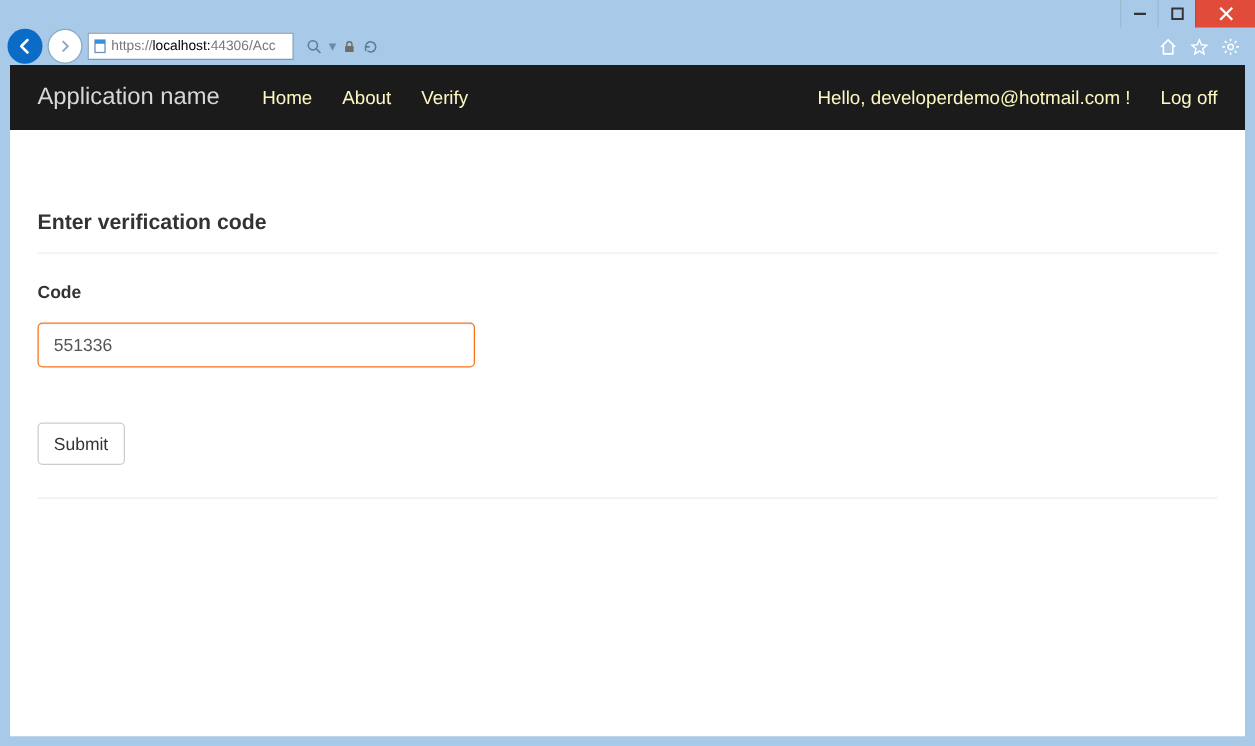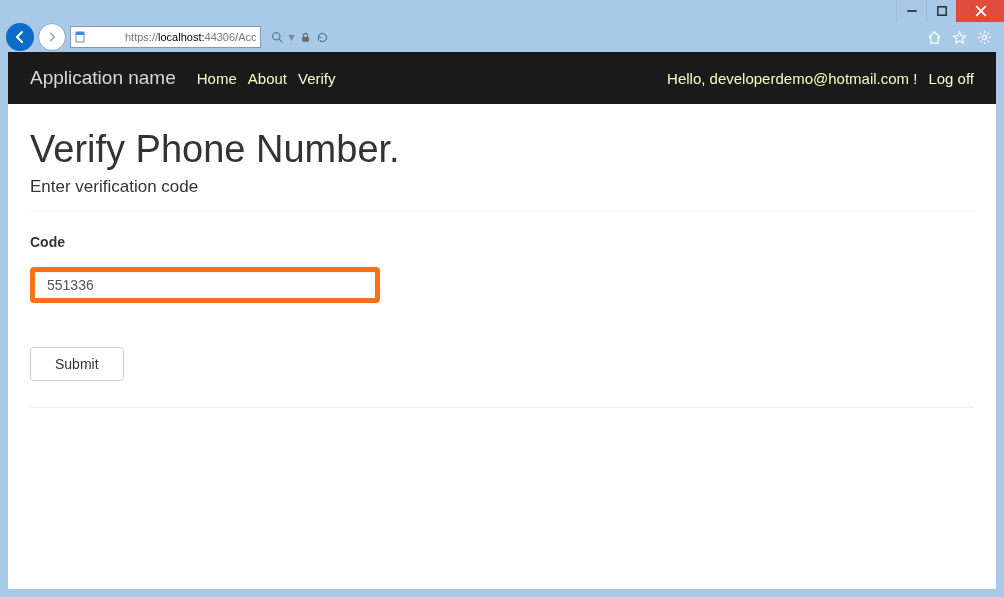--- a/index.html
+++ b/index.html
@@ -58,21 +58,21 @@
     height: 22px;
     background: #fff;
     border: 1px solid #7a9ab5;
     display: flex;
     align-items: center;
     padding: 0 3px;
     font-size: 11px;
     color: #333;
     gap: 3px;
   }
-  .addr .url { flex: 1; overflow: hidden; white-space: nowrap; margin-left: 36px; }
+  .addr .url { flex: 1; overflow: hidden; white-space: nowrap; }
   .addr .host { color: #000; }
   .addr .rest { color: #777; }
   .addricons {
     display: flex; align-items: center; gap: 5px;
     padding: 0 6px;
     height: 22px;
     background: #a8cae8;
   }
   .tab {
     flex: 0 0 190px;
@@ -102,46 +102,46 @@
   }
   
   .navbar {
     background: #1b1b1b;
     height: 52px;
     display: flex;
     align-items: center;
     padding: 0 22px;
     color: #9d9d9d;
     font-size: 15px;
-    gap: 11px;
+    gap: 24px;
   }
   .brand { color: #d7d7d7; font-size: 19px; margin-right: 10px; }
   .navlink { color: #fef9c3; cursor: pointer; }
   .navspacer { flex: 1; }
   .content {
     padding: 24px 22px 10px 22px;
     color: #333;
   }
   h1 { font-size: 38px; font-weight: 400; color: #333; margin-bottom: 6px; }
-  h4 { font-size: 17px; font-weight: 400; color: #333; margin-bottom: 12px; }
+  h4 { font-size: 17px; font-weight: 700; color: #333; margin-bottom: 12px; margin-top: 40px; }
   hr { border: none; border-top: 1px solid #eee; margin: 14px 0 22px 0; }
   .label { font-weight: 700; font-size: 14px; margin-bottom: 17px; color: #333; }
   .textinput {
     width: 350px; height: 36px;
-    border: 5px solid #f97316;
+    border: 1px solid #f97316;
     border-radius: 4px;
     padding: 0 12px;
     font-size: 14px;
     color: #555;
     box-shadow: inset 0 1px 2px rgba(0,0,0,0.06);
   }
   .btn {
     margin-top: 44px;
     display: inline-block;
-    padding: 8px 24px;
+    padding: 8px 12px;
     border: 1px solid #ccc;
     border-radius: 4px;
     background: #fff;
     font-size: 14px;
     color: #333;
     cursor: pointer;
   }
   .footerhr { border: none; border-top: 1px solid #eee; margin: 26px 0 14px 0; }
   .footer { font-size: 14px; color: #333; }
   .smallicon { width:12px; height:12px; }
@@ -229,21 +229,20 @@
   <div class="navbar">
     <span class="brand">Application name</span>
     <span class="navlink">Home</span>
     <span class="navlink">About</span>
     <span class="navlink">Verify</span>
     <span class="navspacer"></span>
     <span class="navlink">Hello, developerdemo@hotmail.com !</span>
     <span class="navlink">Log off</span>
   </div>
   <div class="content">
-    <h1>Verify Phone Number.</h1>
     <h4>Enter verification code</h4>
     <hr>
     <div class="label">Code</div>
     <input class="textinput" type="text" value="551336" style="">
     <div>
       <button class="btn">Submit</button>
     </div>
     <hr class="footerhr">
   </div>
 </div>

